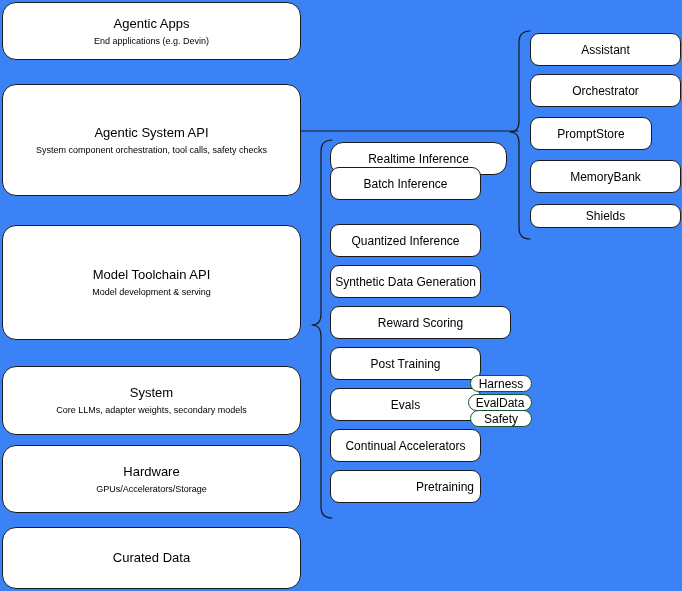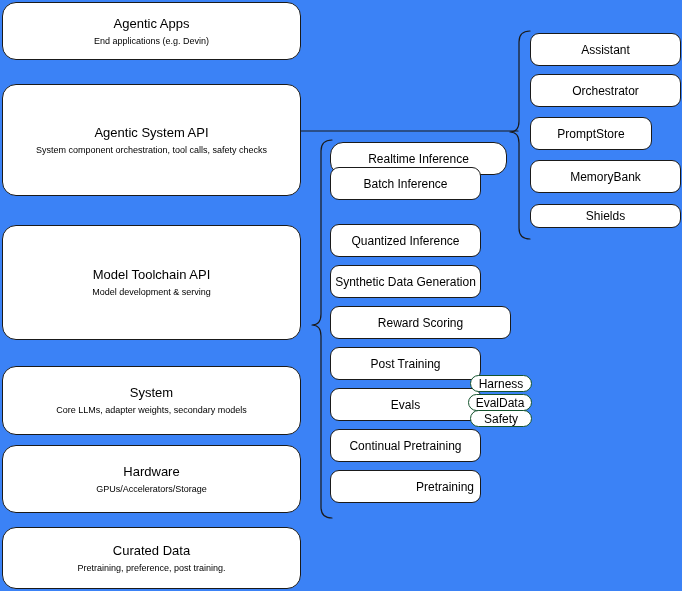--- a/index.html
+++ b/index.html
@@ -122,21 +122,20 @@
     <div class="subtitle">Core LLMs, adapter weights, secondary models</div>
   </div>
 
   <div class="node layer" style="left:2px; top:445px; width:299px; height:68px;">
     <div class="title">Hardware</div>
     <div class="subtitle">GPUs/Accelerators/Storage</div>
   </div>
 
   <div class="node layer" style="left:2px; top:527px; width:299px; height:62px;">
     <div class="title">Curated Data</div>
-    <div class="subtitle">Pretraining, preference, post training.</div>
   </div>
 
   <div class="node chip" style="left:330px; top:142px; width:177px; height:33px;border-radius:13px;">
     <div class="title">Realtime Inference</div>
   </div>
   <div class="node chip" style="left:330px; top:167px; width:151px; height:33px;">
     <div class="title">Batch Inference</div>
   </div>
   <div class="node chip" style="left:330px; top:224px; width:151px; height:33px;">
     <div class="title">Quantized Inference</div>
@@ -147,21 +146,21 @@
   <div class="node chip" style="left:330px; top:306px; width:181px; height:33px;">
     <div class="title">Reward Scoring</div>
   </div>
   <div class="node chip" style="left:330px; top:347px; width:151px; height:33px;">
     <div class="title">Post Training</div>
   </div>
   <div class="node chip" style="left:330px; top:388px; width:151px; height:33px;">
     <div class="title">Evals</div>
   </div>
   <div class="node chip" style="left:330px; top:429px; width:151px; height:33px;">
-    <div class="title">Continual Pretraining</div>
+    <div class="title">Continual Accelerators</div>
   </div>
   <div class="node chip" style="left:330px; top:470px; width:151px; height:33px;align-items:flex-end;">
     <div class="title">Pretraining</div>
   </div>
 
   <div class="pill" style="left:470px; top:375px; width:62px; height:17px;">
     <span>Harness</span>
   </div>
   <div class="pill" style="left:468px; top:394px; width:64px; height:17px;">
     <span>EvalData</span>

